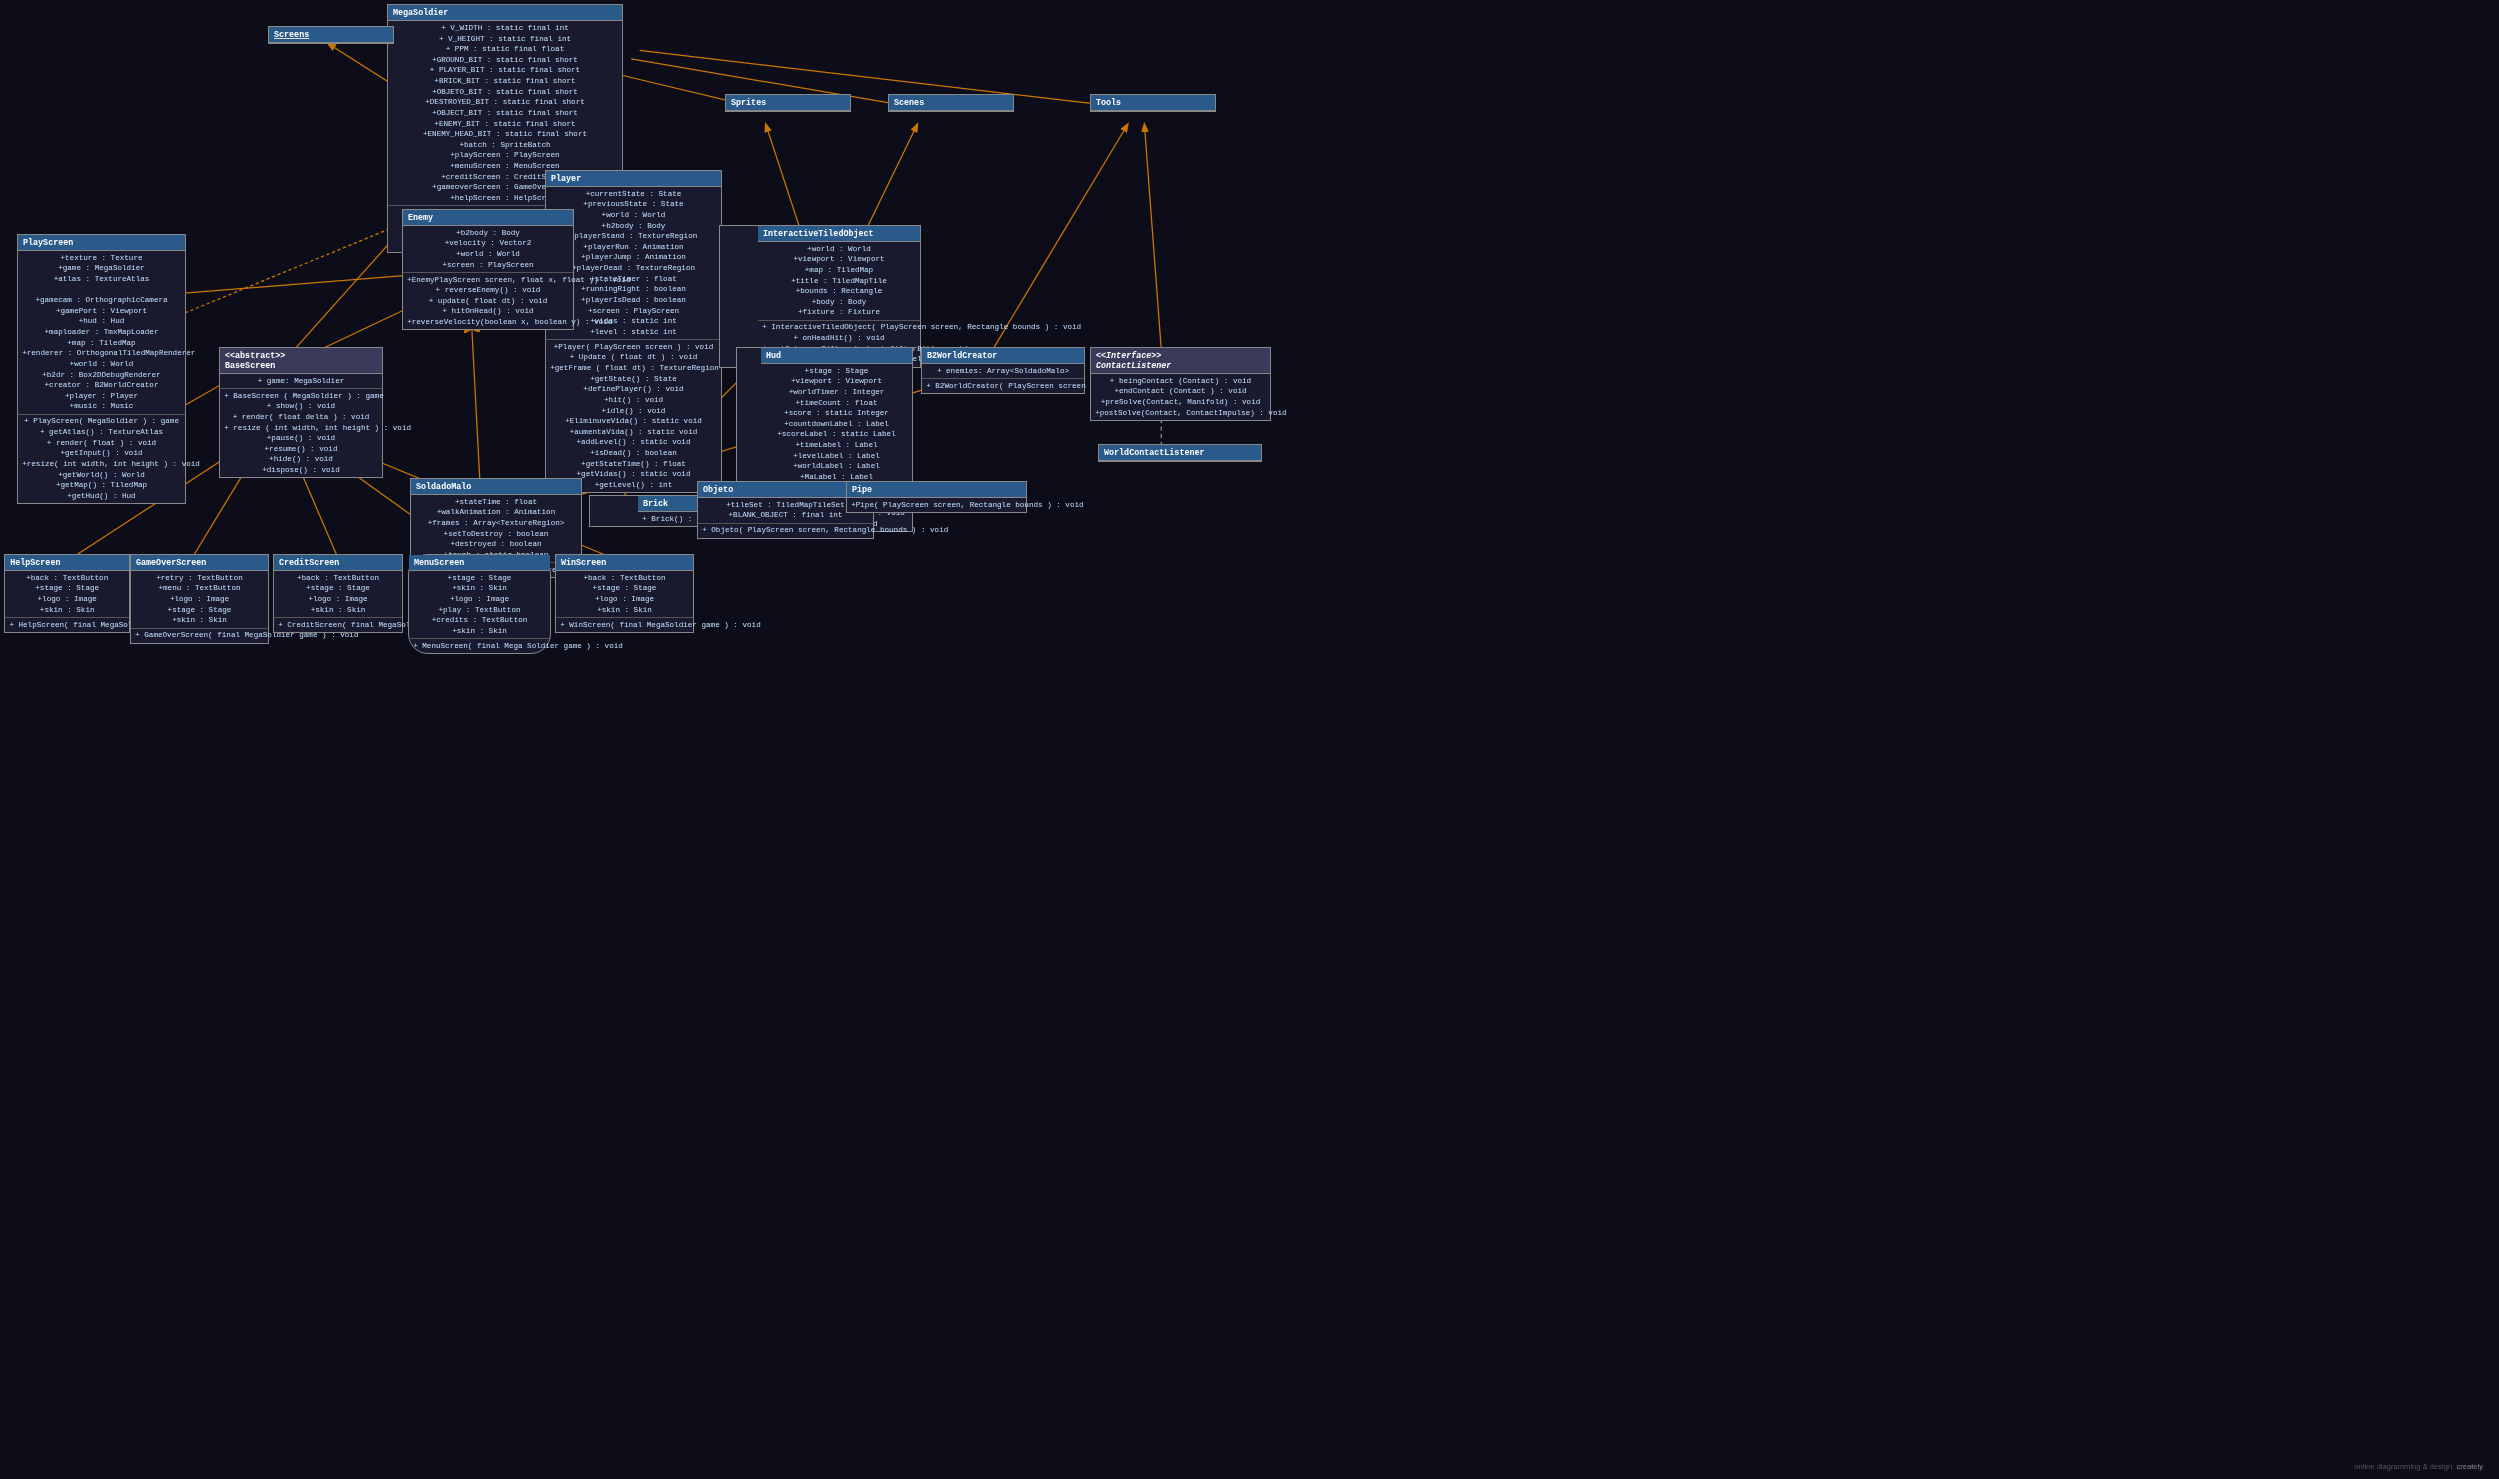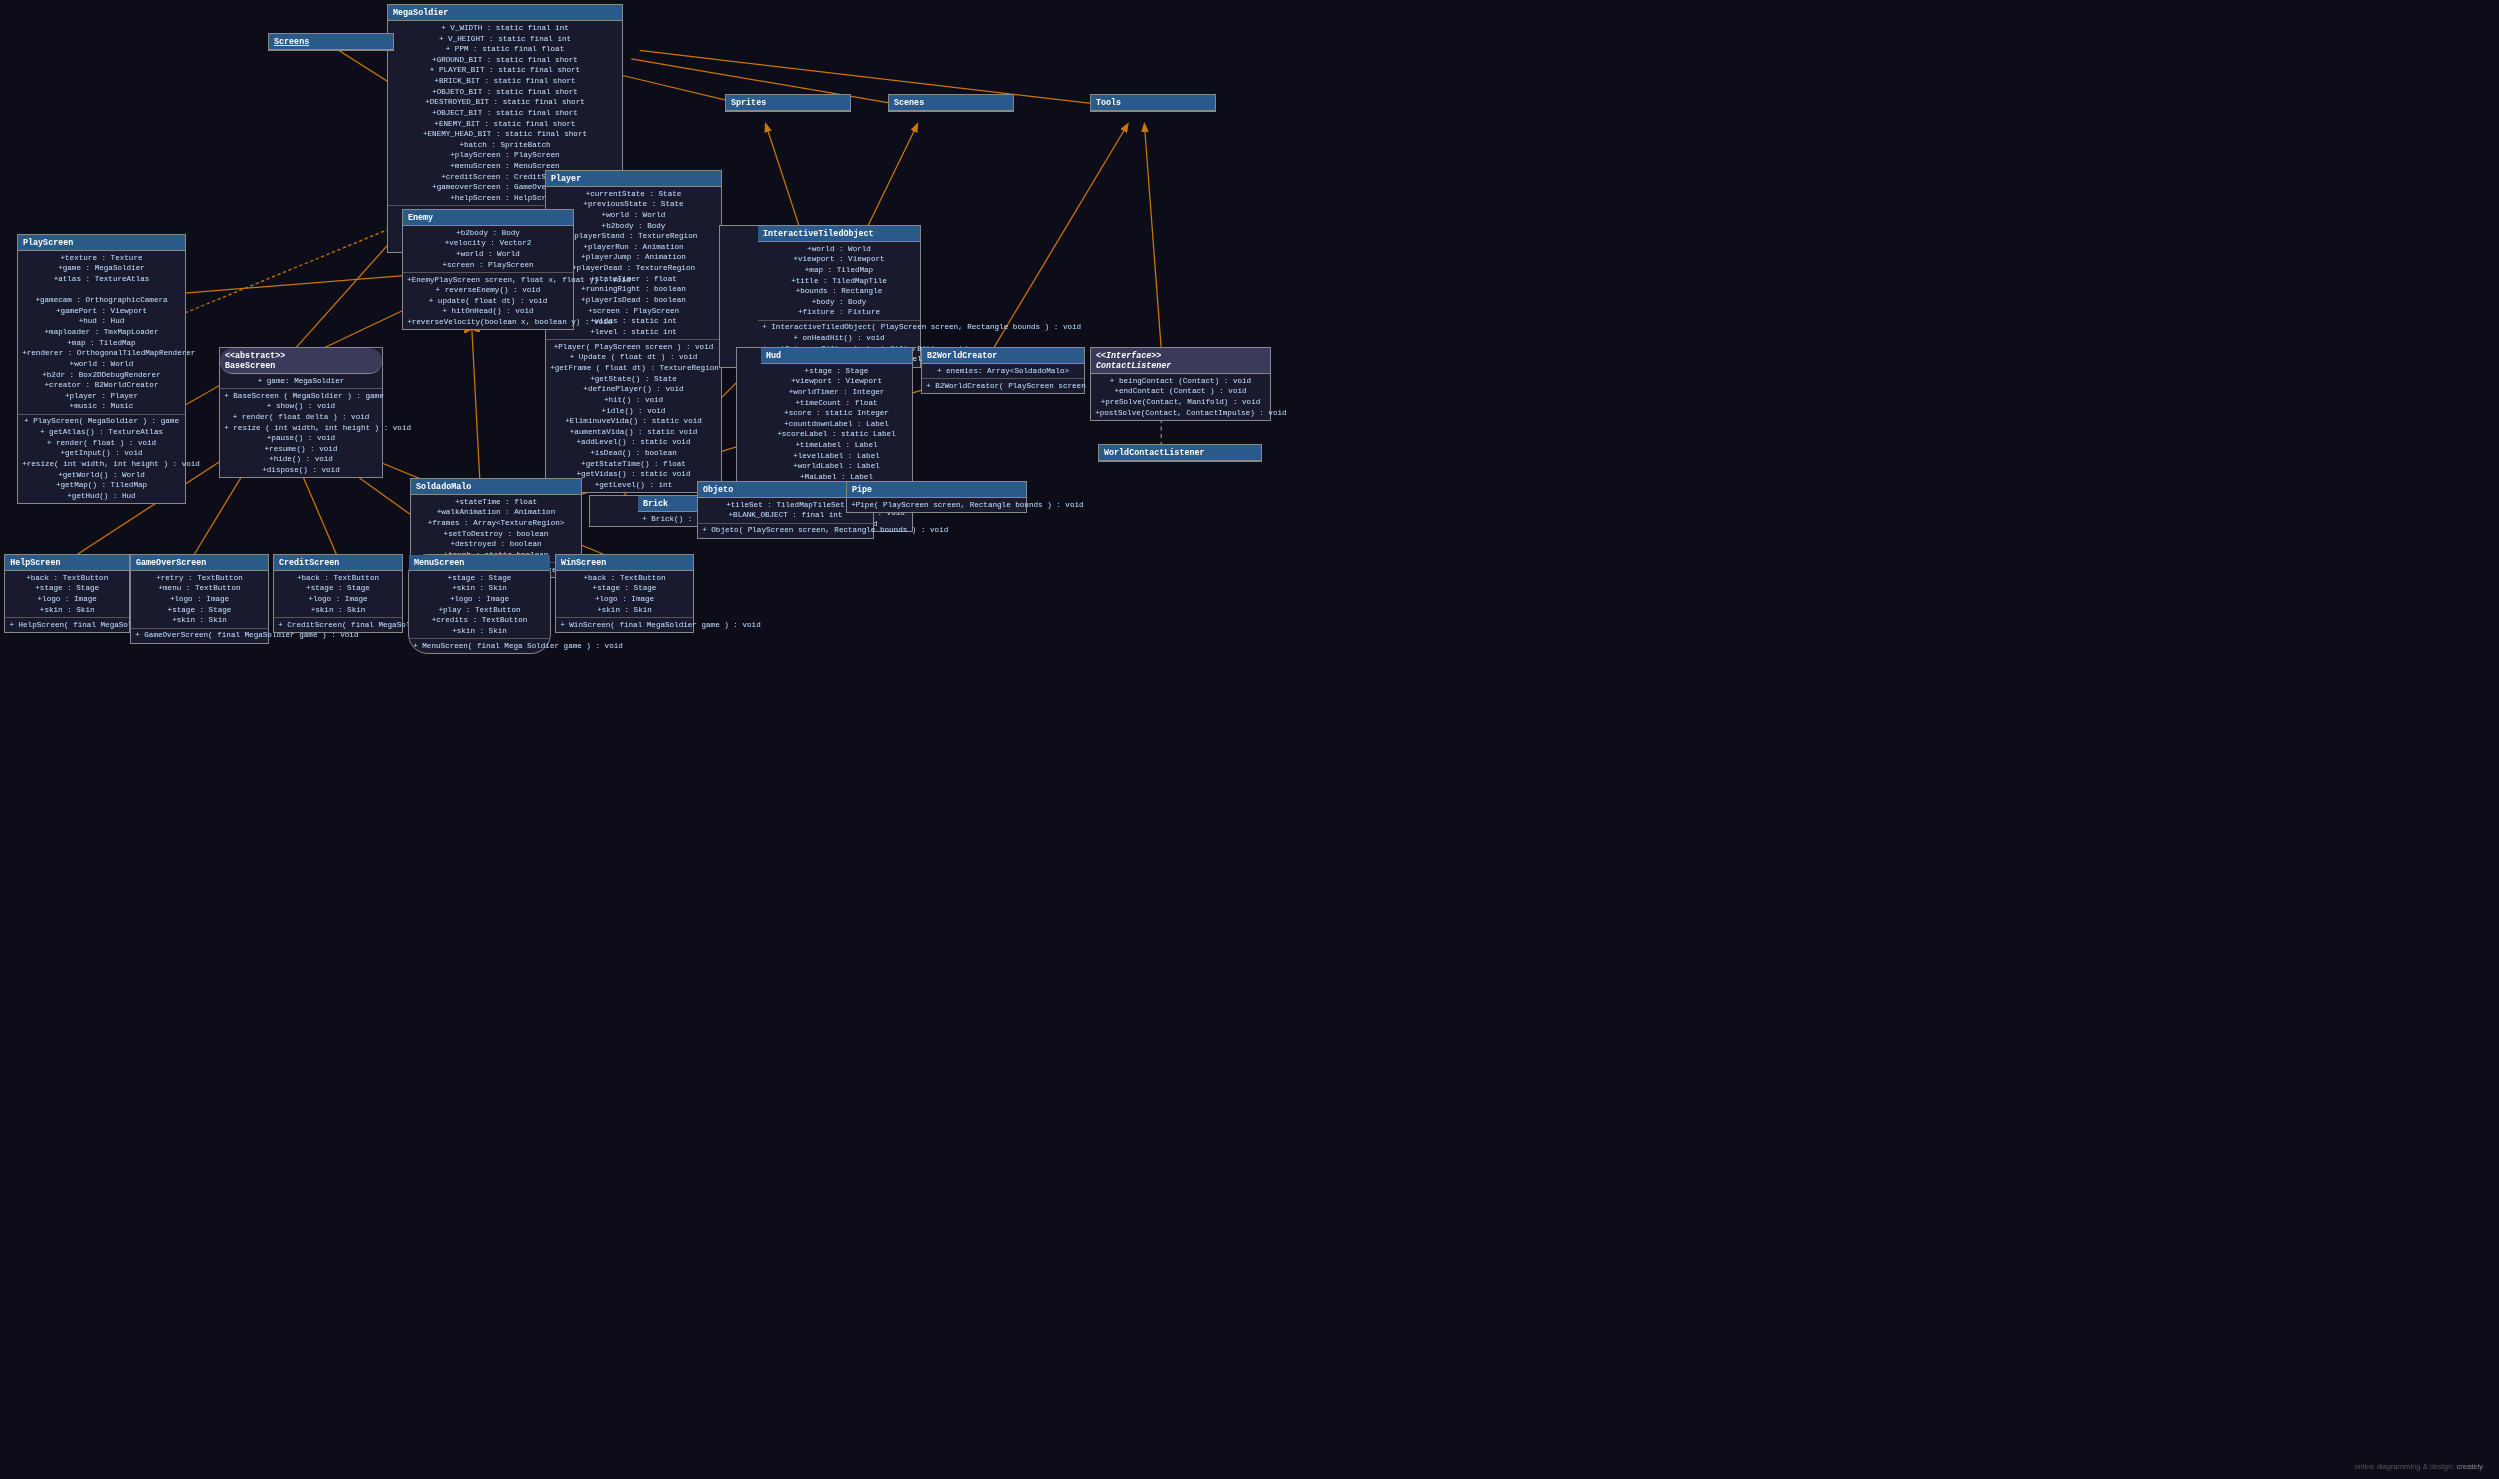--- a/index.html
+++ b/index.html
@@ -28,21 +28,20 @@
     .uml-class-header {
       background: #2a5a8a;
       border-bottom: 0.8px solid #888;
       padding: 2.5px 5px;
       font-weight: bold;
       font-size: 8.4px;
       color: #fff;
     }
     .uml-class-header.abstract {
       background: #3a3a5a;
-      border-radius: 13px;
     }
     .uml-class-header.interface {
       background: #3a3a5a;
       font-style: italic;
     }
     .uml-class-section {
       padding: 1.7px 4.2px;
       border-bottom: 0.8px solid #555;
       font-size: 7.6px;
       line-height: 1.4;
@@ -174,21 +173,21 @@
       <div>+helpScreen : HelpScreen</div>
     </div>
     <div class="uml-class-section">
       <div>+ getManager() : AssetManager</div>
       <div>+create() : void</div>
       <div>+ dispose() : void</div>
       <div>+ render() : void</div>
     </div>
   </div>
 
-  <div class="uml-class" style="left:268px; top:33px; width:67px;text-decoration:underline;">
+  <div class="uml-class" style="left:268px; top:26px; width:67px;text-decoration:underline;">
     <div class="uml-class-header">Screens</div>
   </div>
 
   <div class="uml-class" style="left:725px; top:94px; width:67px;">
     <div class="uml-class-header">Sprites</div>
   </div>
 
   <div class="uml-class" style="left:888px; top:94px; width:67px;">
     <div class="uml-class-header">Scenes</div>
   </div>

